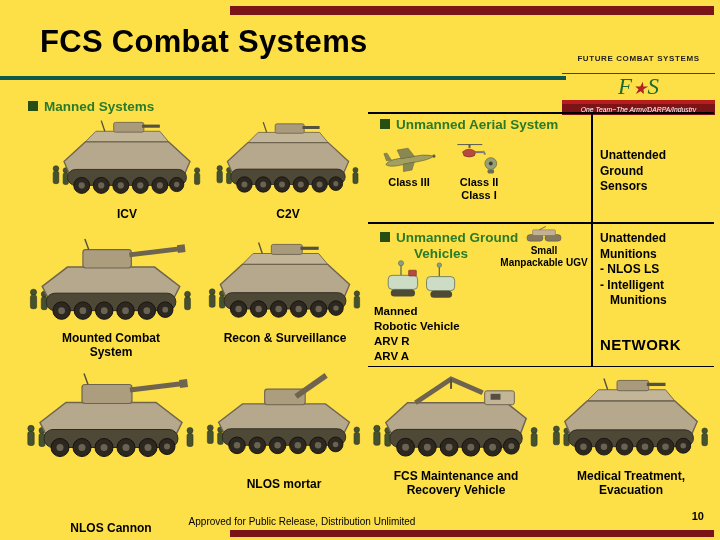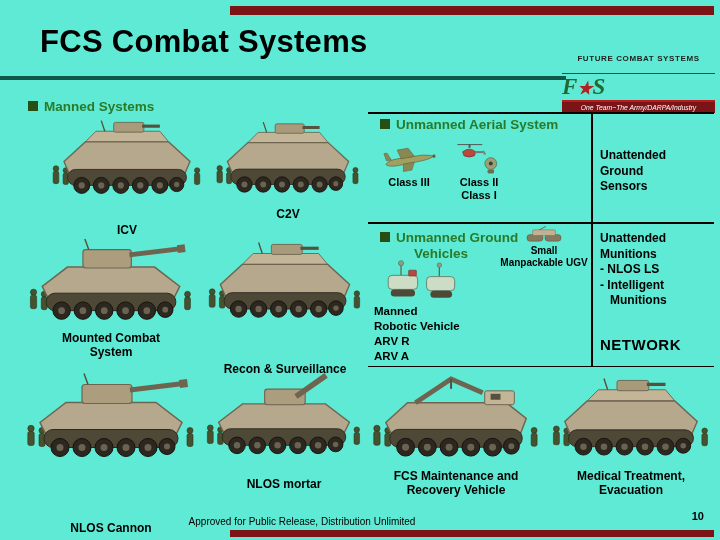--- a/index.html
+++ b/index.html
@@ -1,31 +1,31 @@
 <!DOCTYPE html>
 <html><head>
 <meta charset="utf-8">
 <style>
   * { margin:0; padding:0; box-sizing:border-box; }
   html,body { background:#ffffff; }
   body { font-family:"Liberation Sans", sans-serif; }
-  .slide { position:relative; width:720px; height:540px; background:#5eead4; overflow:hidden; color:#000; }
+  .slide { position:relative; width:720px; height:540px; background:#fde047; overflow:hidden; color:#000; }
 
   .bar-top    { position:absolute; left:230px; top:6px;   width:484px; height:9px; background:#7b1416; }
   .bar-bottom { position:absolute; left:230px; top:530px; width:484px; height:7px; background:#7b1416; }
 
   .title      { position:absolute; left:40px; top:24px; font-size:31px; font-weight:bold; letter-spacing:0.3px; }
   .title-rule { position:absolute; left:0; top:76px; width:566px; height:4px; background:#10584a; }
 
   .logo { position:absolute; left:562px; top:54px; width:153px; }
   .logo-header { font-size:8px; font-weight:bold; color:#222; letter-spacing:0.6px; text-align:center;
                  border-bottom:1px solid #10584a; padding-bottom:10px; }
-  .logo-mark { font-family:"Liberation Serif", serif; font-style:italic; font-weight:bold;
+  .logo-mark { text-align:center; font-family:"Liberation Serif", serif; font-style:italic; font-weight:normal;
                font-size:23px; color:#1e6b34; line-height:1.05; padding:1px 0;
-               border-bottom:2px solid #b91c1c; }
+               border-bottom:4px solid #b91c1c; }
   .logo-star { color:#b22222; font-size:17px; }
   .logo-tagline { background:#7b1416; color:#fff; font-size:6.8px; font-style:italic; text-align:center; padding:2px 1px; }
 
   .sec-head { position:absolute; display:flex; gap:6px; align-items:flex-start; }
   .bullet   { width:10px; height:10px; background:#274e13; margin-top:2px; flex:none; }
   .sec-title{ font-weight:bold; font-size:13.5px; color:#2a7a2a; line-height:1.15; }
 
   .tline { position:absolute; background:#000; }
 
   .veh-cell { position:absolute; display:flex; flex-direction:column; align-items:center; }
@@ -278,42 +278,42 @@
 
   <div class="cell-text" style="left:600px; top:231px;">
     <div>Unattended</div>
     <div>Munitions</div>
     <div>- NLOS LS</div>
     <div>- Intelligent</div>
     <div style="padding-left:10px">Munitions</div>
   </div>
   <div class="network" style="left:600px; top:336px;">NETWORK</div>
 
-  <figure class="veh-cell" style="left:48px; top:116px; width:158px;gap:16px;">
+  <figure class="veh-cell" style="left:48px; top:116px; width:158px;">
     <svg class="veh-img" style="height:90px" viewBox="0 0 178 95">
         <use href="#veh-apc"></use>
       </svg>
     <figcaption class="veh-label">ICV</figcaption>
   </figure>
 
   <figure class="veh-cell" style="left:212px; top:116px; width:152px;">
     <svg class="veh-img" style="height:90px" viewBox="0 0 178 95">
         <use href="#veh-apc"></use>
       </svg>
     <figcaption class="veh-label">C2V</figcaption>
   </figure>
 
   <figure class="veh-cell" style="left:22px; top:238px; width:178px;">
     <svg class="veh-img" style="height:92px" viewBox="0 0 178 95">
         <use href="#veh-tank"></use>
       </svg>
     <figcaption class="veh-label narrow">Mounted Combat System</figcaption>
   </figure>
 
-  <figure class="veh-cell" style="left:204px; top:238px; width:162px;gap:31px;">
+  <figure class="veh-cell" style="left:204px; top:238px; width:162px;">
     <svg class="veh-img" style="height:92px" viewBox="0 0 178 95">
         <use href="#veh-apc"></use>
       </svg>
     <figcaption class="veh-label">Recon &amp; Surveillance</figcaption>
   </figure>
 
   <figure class="veh-cell" style="left:22px; top:364px; width:178px;gap:44px;">
     <svg class="veh-img" style="height:112px" viewBox="0 0 178 95">
         <use href="#veh-tank"></use>
       </svg>

